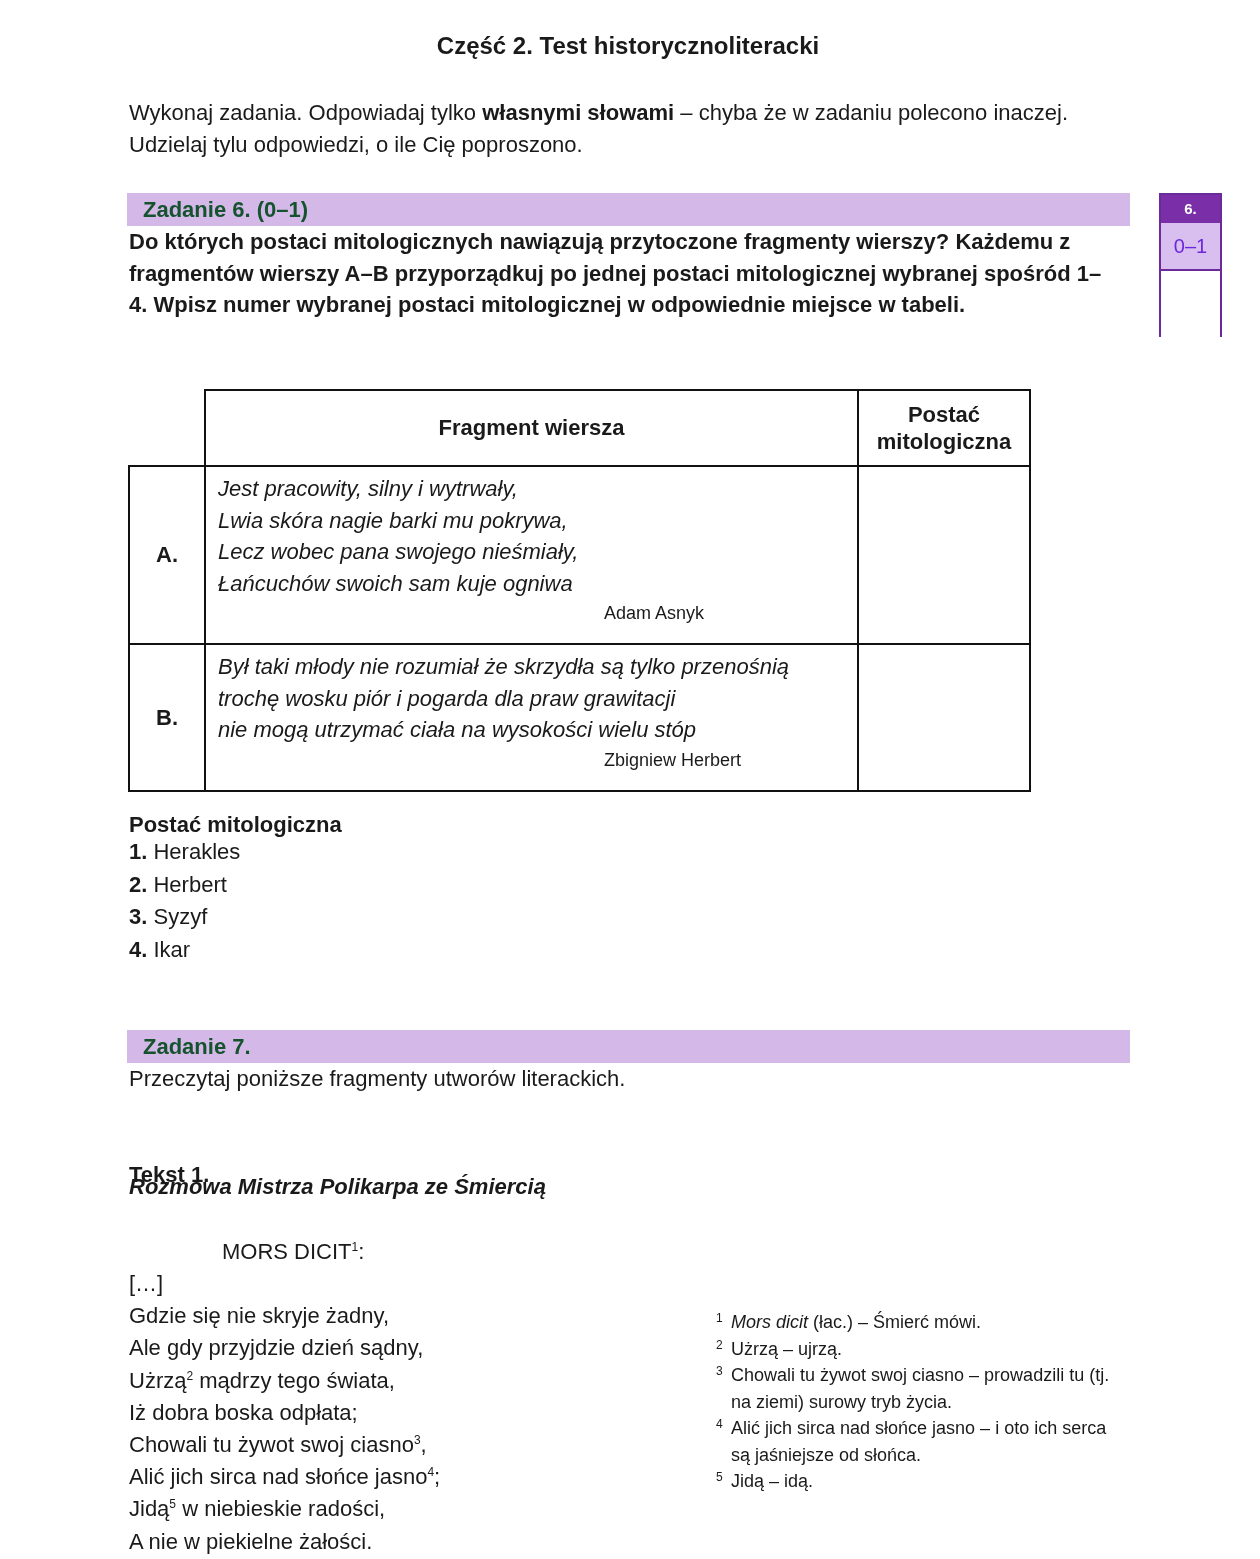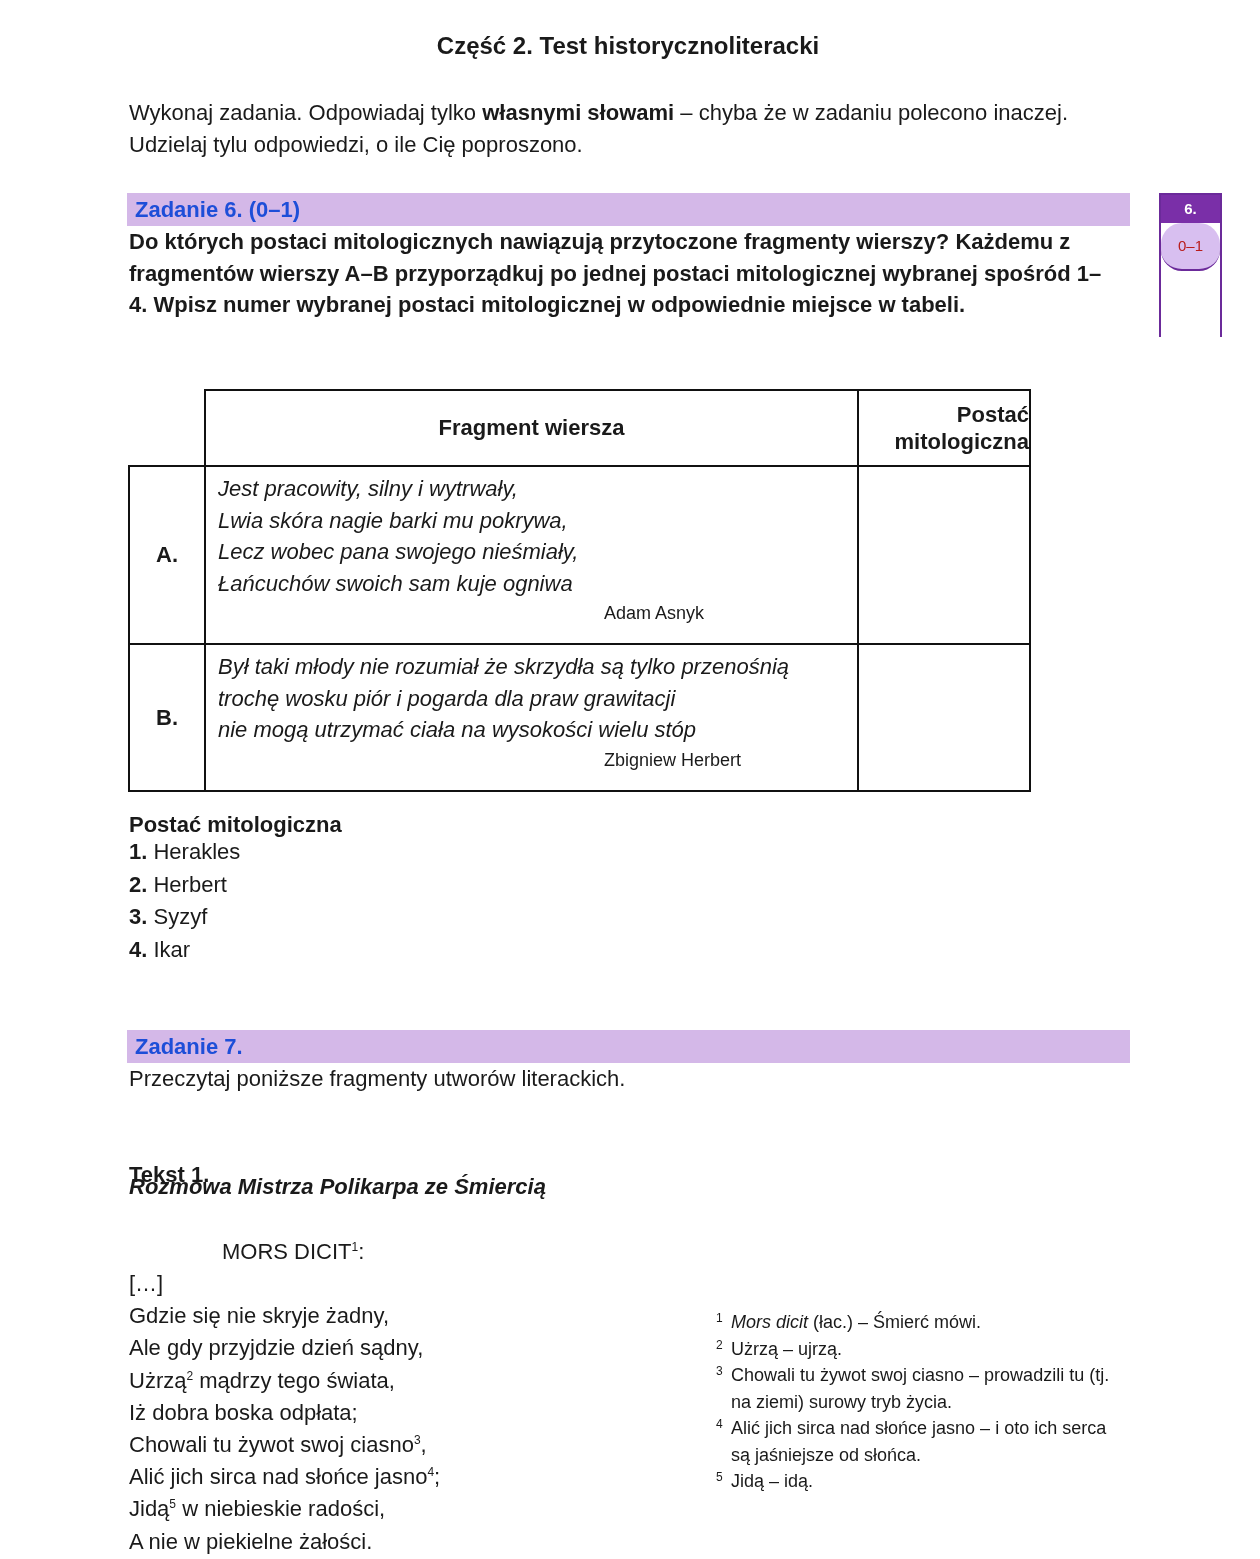--- a/index.html
+++ b/index.html
@@ -30,23 +30,23 @@
       line-height: 32px;
     }
     .intro b { font-weight: bold; text-align: right; }
 
     .task-bar {
       left: 127px; width: 1003px; height: 33px;
       background: #d4b8e8;
       font-size: 22px;
       font-weight: bold;
       line-height: 33px;
-      padding-left: 8px;
+      padding-left: 16px;
       box-sizing: border-box;
-      color: #1d4ed8;
+      color: #14532d;
     }
     .task-bar-6 { top: 193px; }
     .task-bar-7 { top: 1030px; }
 
     .task-instruction {
       left: 129px; top: 226px; width: 990px;
       font-size: 22px;
       font-weight: bold;
       line-height: 31.5px;
     }
@@ -62,26 +62,25 @@
       background: #7a2fa8;
       color: #ffffff;
       font-size: 15px;
       font-weight: bold;
       text-align: center;
       line-height: 28px;
     }
     .score-range {
       height: 46px;
       background: #d8bff0;
-      color: #b91c1c;
-      font-size: 15px;
+      color: #6d28d9;
+      font-size: 20px;
       text-align: center;
       line-height: 46px;
       border-bottom: 2px solid #6b2a9a;
-      border-radius: 21px;
     }
     .score-input {
       height: 66px;
       background: #ffffff;
     }
 
     table.match {
       position: absolute;
       left: 128px; top: 389px;
       border-collapse: collapse;
@@ -100,21 +99,21 @@
     table.match th.col-frag {
       width: 651px;
       height: 74px;
       font-weight: bold;
       text-align: center;
       vertical-align: middle;
     }
     table.match th.col-post {
       width: 170px;
       font-weight: bold;
-      text-align: right;
+      text-align: center;
       vertical-align: middle;
       line-height: 27px;
       margin-left: 21px;
     }
     td.row-label {
       width: 74px;
       text-align: center;
       font-weight: bold;
       vertical-align: middle;
     }

